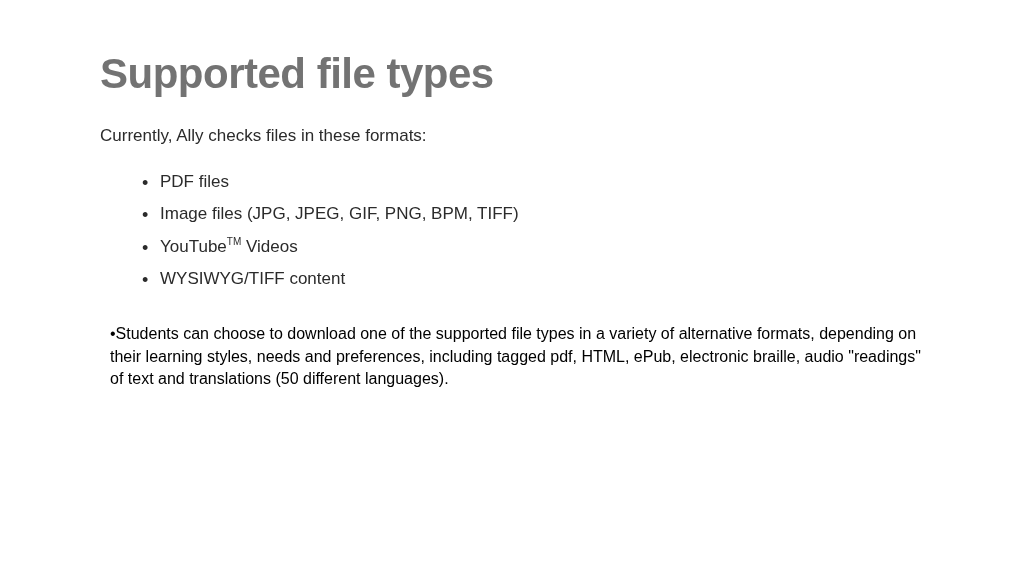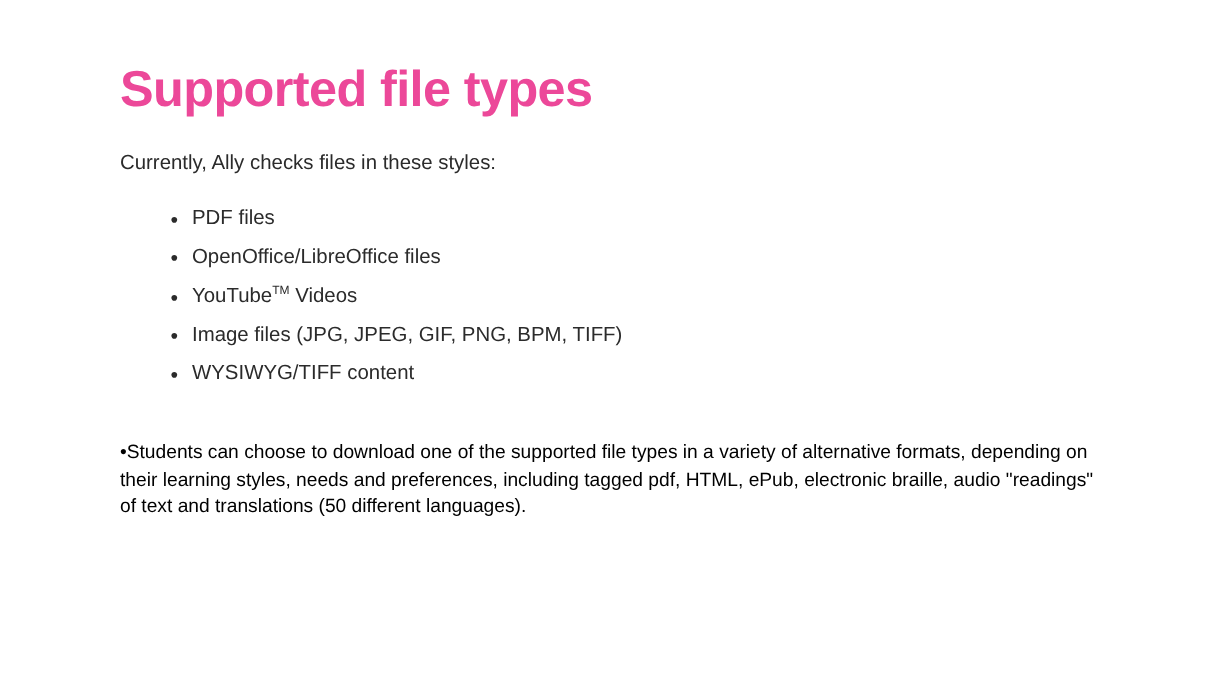--- a/index.html
+++ b/index.html
@@ -11,34 +11,34 @@
       width: 1024px;
       height: 576px;
       background: #ffffff;
       font-family: Arial, Helvetica, sans-serif;
       padding: 50px 100px 40px 100px;
       color: #000000;
     }
     .page-title {
       font-size: 42px;
       font-weight: bold;
-      color: #ec4899;
+      color: #737373;
       margin-bottom: 28px;
       letter-spacing: -0.5px;
     }
     .intro-text {
       font-size: 17px;
       color: #2b2b2b;
       margin-bottom: 20px;
       font-family: 'Segoe UI', -apple-system, sans-serif;
     }
     .file-list {
       list-style: none;
       padding-left: 60px;
-      margin-bottom: 40px;
+      margin-bottom: 28px;
     }
     .file-list li {
       font-size: 17px;
       color: #2b2b2b;
       line-height: 1.9;
       position: relative;
       font-family: 'Segoe UI', -apple-system, sans-serif;
     }
     .file-list li::before {
       content: "•";
@@ -53,30 +53,30 @@
     }
     .tm {
       font-size: 10px;
       vertical-align: super;
     }
     .note {
       font-size: 16px;
       color: #000000;
       line-height: 1.4;
       font-family: Arial, Helvetica, sans-serif;
+      margin-left: 10px;
     }
   </style>
 </head>
 <body>
 
 <h1 class="page-title">Supported file types</h1>
 
-<p class="intro-text">Currently, Ally checks files in these styles:</p>
+<p class="intro-text">Currently, Ally checks files in these formats:</p>
 
 <ul class="file-list">
   <li>PDF files</li>
-  <li>OpenOffice/LibreOffice files</li>
+  <li>Image files (JPG, JPEG, GIF, PNG, BPM, TIFF)</li>
   <li><span>YouTube<span class="tm">TM</span> Videos</span></li>
-  <li>Image files (JPG, JPEG, GIF, PNG, BPM, TIFF)</li>
   <li>WYSIWYG/TIFF content</li>
 </ul>
 
 <p class="note">•Students can choose to download one of the supported file types in a variety of alternative formats, depending on their learning styles, needs and preferences, including tagged pdf, HTML, ePub, electronic braille, audio "readings" of text and translations (50 different languages).</p>
 
 </body></html>

